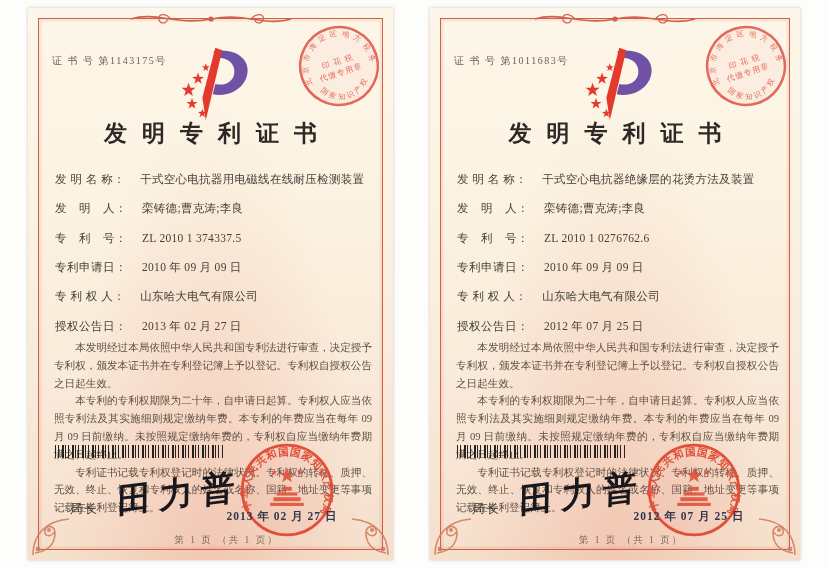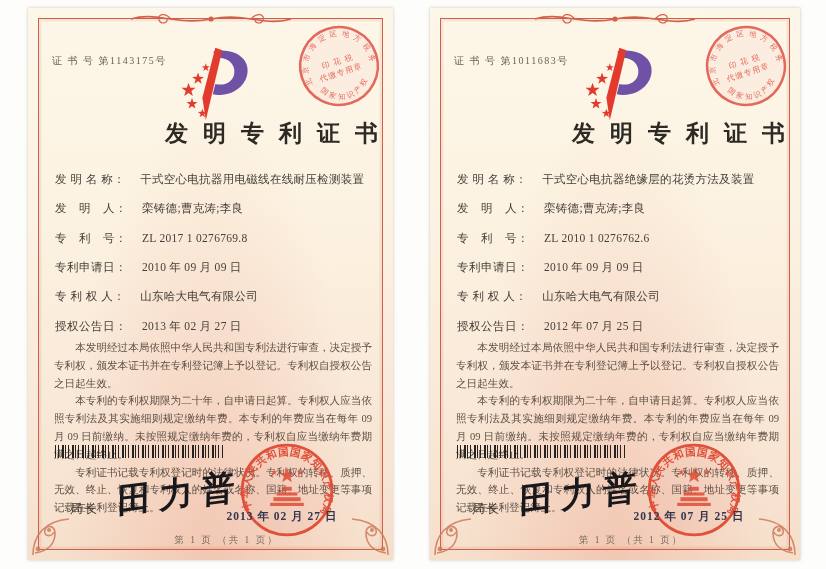--- a/index.html
+++ b/index.html
@@ -29,21 +29,21 @@
   .cert-no{
     position:absolute;top:46px;left:24px;font-size:10px;color:#6d6052;
     letter-spacing:1.5px;
   }
   .corner-stamp{
     position:absolute;top:16px;right:12px;width:84px;height:84px;
     transform:rotate(-18deg);opacity:.88;
   }
   .logo{position:absolute;top:38px;left:50%;transform:translateX(-50%);width:106px;height:76px;}
   .title{
-    position:absolute;top:110px;left:0;right:0;text-align:right;
+    position:absolute;top:110px;left:0;right:0;text-align:center;
     font-size:23px;font-weight:700;color:#2d2a26;
     letter-spacing:15px;text-indent:15px;
   }
   .fields{position:absolute;top:157px;left:27px;right:18px;}
   .field{height:29.3px;display:flex;align-items:center;font-size:11.5px;color:#45403a;gap:12px;}
   .flabel{white-space:pre;letter-spacing:.5px;}
   .fvalue{margin-left:3px;letter-spacing:.3px;}
   .body{
     position:absolute;top:331px;left:26px;right:21px;
     font-size:10.6px;line-height:17.8px;color:#5d5045;text-align:justify;
@@ -130,21 +130,21 @@
     <div class="field">
         <span class="flabel">发 明 名 称：</span>
         <span class="fvalue">干式空心电抗器用电磁线在线耐压检测装置</span>
       </div>
     <div class="field">
         <span class="flabel">发　明　人：</span>
         <span class="fvalue">栾铸德;曹克涛;李良</span>
       </div>
     <div class="field">
         <span class="flabel">专　利　号：</span>
-        <span class="fvalue">ZL 2017 1 0276769.8</span>
+        <span class="fvalue">ZL 2010 1 374337.5</span>
       </div>
     <div class="field">
         <span class="flabel">专利申请日：</span>
         <span class="fvalue">2010 年 09 月 09 日</span>
       </div>
     <div class="field">
         <span class="flabel">专 利 权 人：</span>
         <span class="fvalue">山东哈大电气有限公司</span>
       </div>
     <div class="field">

